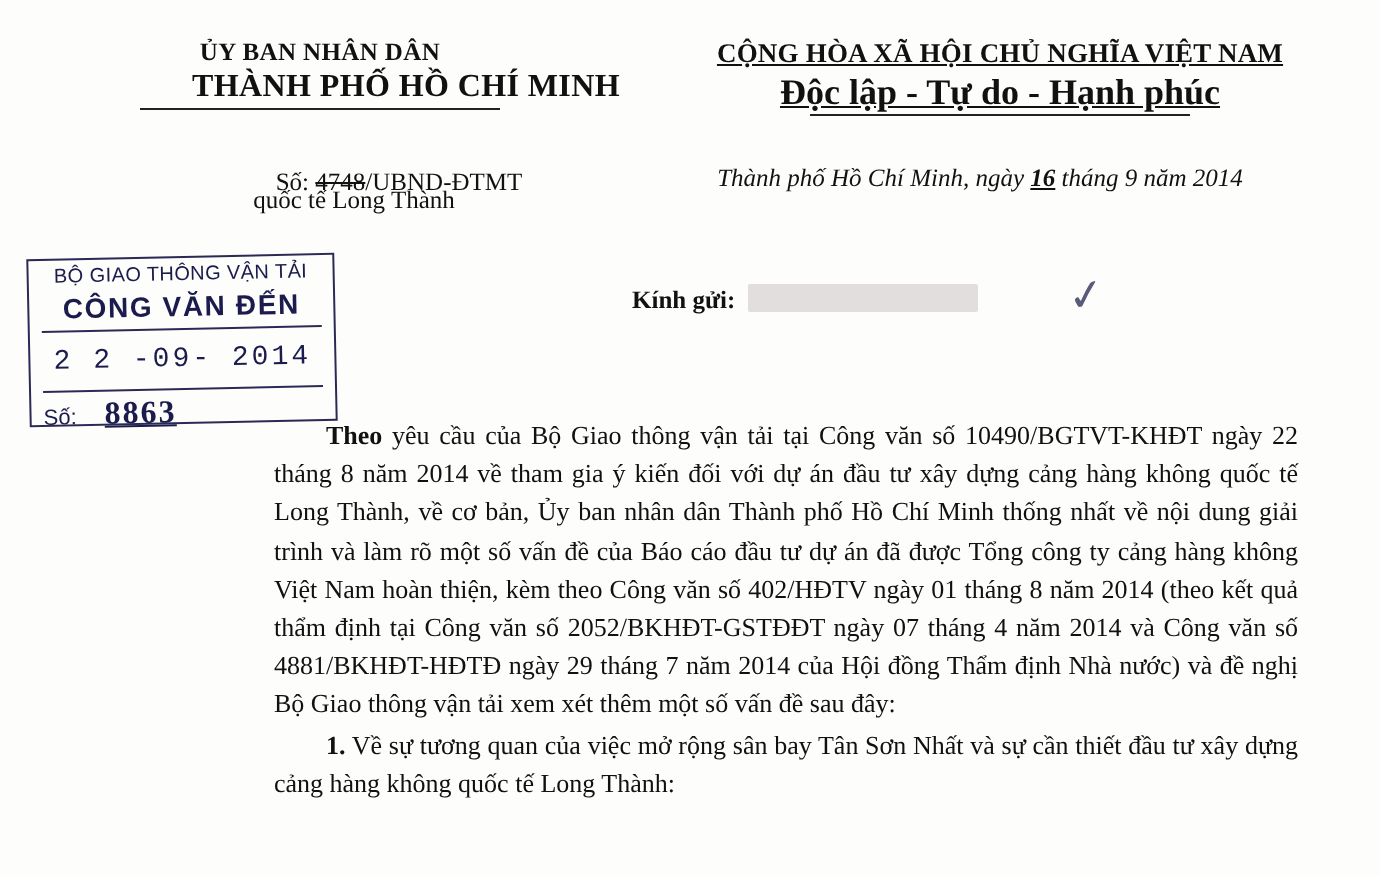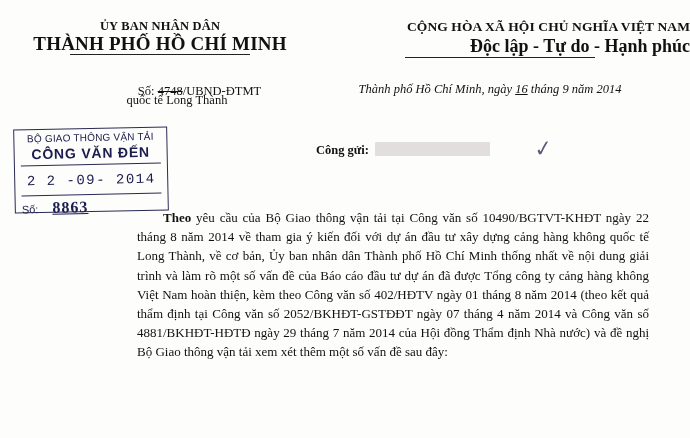--- a/index.html
+++ b/index.html
@@ -29,30 +29,32 @@
     width: 690px;
     display: flex;
   }
   .header-left {
     width: 300px;
     text-align: center;
     padding-left: 10px;
   }
   .header-right {
     width: 380px;
-    text-align: right;
+    text-align: center;
+    text-decoration: underline;
   }
   .org-line {
     font-size: 12.5px;
     font-weight: bold;
     letter-spacing: 0.2px;
     line-height: 17px;
   }
   .org-line.big {
-    font-size: 19px;
+    font-size: 16px;
+    text-align: right;
   }
   .nation-line {
     font-size: 13.5px;
     font-weight: bold;
     letter-spacing: 0.1px;
     line-height: 18px;
   }
   .motto {
     font-size: 18px;
     font-weight: bold;
@@ -102,20 +104,21 @@
     left: 300px;
     width: 380px;
     text-align: center;
     font-size: 12.5px;
     font-style: italic;
   }
   .placedate .hand {
     font-style: italic;
     text-decoration: underline;
     text-decoration-thickness: 1px;
+    font-weight: bold;
   }
 
   
   .recipient {
     position: absolute;
     top: 142px;
     left: 316px;
     font-size: 12.5px;
     font-weight: bold;
   }
@@ -241,32 +244,33 @@
 
   <div class="subject">
     <div>quốc tế Long Thành</div>
   </div>
 
   <div class="placedate">
     <span>Thành phố Hồ Chí Minh, ngày </span><span class="hand">16</span><span> tháng 9 năm 2014</span>
   </div>
 
   <div class="recipient">
-    <span>Công gửi:</span><span class="redact"></span>
+    <span>Kính gửi:</span><span class="redact"></span>
   </div>
   <div class="check-mark">✓</div>
 
   <div class="stamp">
     <div class="s-line1">BỘ GIAO THÔNG VẬN TẢI</div>
     <div class="s-line2">CÔNG VĂN ĐẾN</div>
     <div class="s-sep"></div>
     <div class="s-date">2 2 -09- 2014</div>
     <div class="s-sep2"></div>
     <div class="s-num">
       <span>Số:</span><span class="sn-val">8863</span>
     </div>
   </div>
 
   <div class="body">
     <p class="indent"><span class="lead">Theo</span><span> yêu cầu của Bộ Giao thông vận tải tại Công văn số 10490/BGTVT-KHĐT ngày 22 tháng 8 năm 2014 về tham gia ý kiến đối với dự án đầu tư xây dựng cảng hàng không quốc tế Long Thành, về cơ bản, Ủy ban nhân dân Thành phố Hồ Chí Minh thống nhất về nội dung giải trình và làm rõ một số vấn đề của Báo cáo đầu tư dự án đã được Tổng công ty cảng hàng không Việt Nam hoàn thiện, kèm theo Công văn số 402/HĐTV ngày 01 tháng 8 năm 2014 (theo kết quả thẩm định tại Công văn số 2052/BKHĐT-GSTĐĐT ngày 07 tháng 4 năm 2014 và Công văn số 4881/BKHĐT-HĐTĐ ngày 29 tháng 7 năm 2014 của Hội đồng Thẩm định Nhà nước) và đề nghị Bộ Giao thông vận tải xem xét thêm một số vấn đề sau đây:</span></p>
+    <p class="indent"><span class="lead">1.</span><span> Về sự tương quan của việc mở rộng sân bay Tân Sơn Nhất và sự cần thiết đầu tư xây dựng cảng hàng không quốc tế Long Thành:</span></p>
   </div>
 
 </div>
 
 </body></html>

